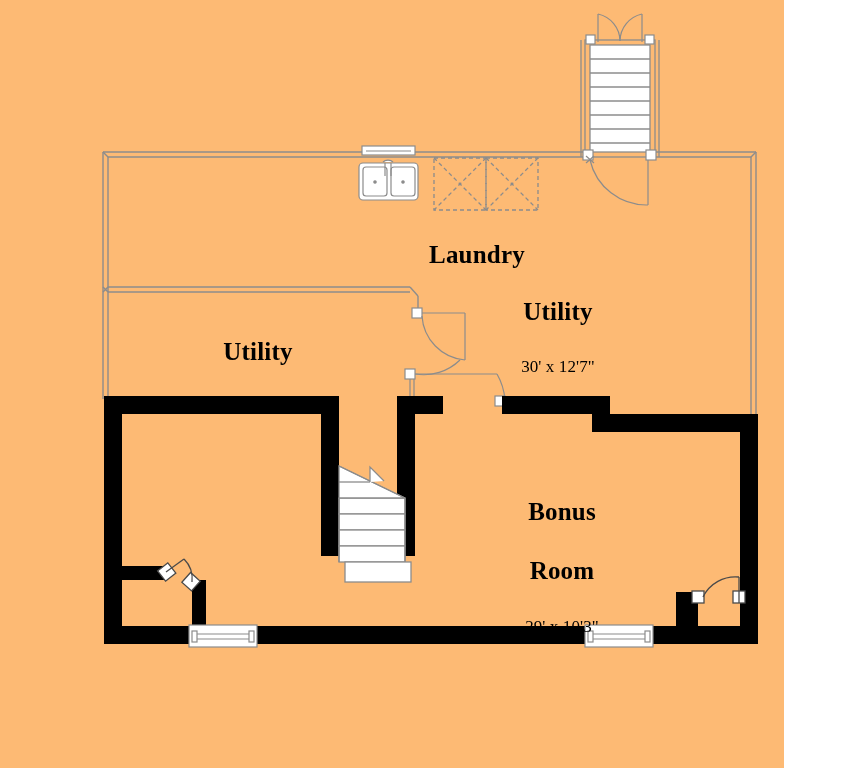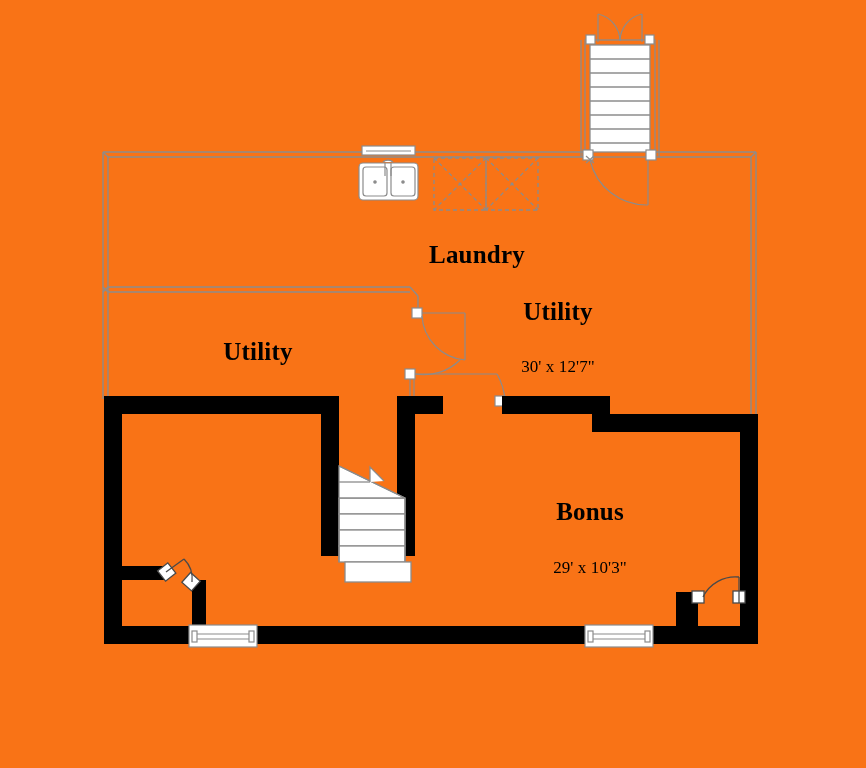--- a/index.html
+++ b/index.html
@@ -9,23 +9,23 @@
   }
   body {
     width: 866px;
     height: 768px;
     font-family: "Liberation Serif", "DejaVu Serif", serif;
     overflow: hidden;
     position: relative;
   }
   #plan-root {
     position: relative;
-    width: 866px;
+    width: 784px;
     height: 768px;
-    background: #f97316;
+    background: #fdba74;
   }
   #plan-svg {
     position: absolute;
     left: 0;
     top: 0;
     width: 866px;
     height: 768px;
     display: block;
   }
   .room-label {
@@ -50,21 +50,21 @@
     font-size: 17px;
     font-weight: normal;
     display: block;
     margin-top: 1px;
     letter-spacing: 0.1px;
   }
   
   #label-laundry  { left: 367px; top: 209px; width: 220px; }
   #label-utility  { left: 448px; top: 266px; width: 220px; }
   #label-storage  { left: 148px; top: 306px; width: 220px; }
-  #label-bonus    { left: 480px; top: 466px; width: 220px; }
+  #label-bonus    { left: 452px; top: 466px; width: 220px; }
 </style>
 </head>
 <body>
 
 <div id="plan-root">
 
   <svg id="plan-svg" viewBox="0 0 866 768" xmlns="http://www.w3.org/2000/svg">
 
     <g fill="none" stroke="#8c8c8c" stroke-width="1.4">
 
@@ -257,16 +257,17 @@
     <span class="room-dims">30' x 12'7"</span>
   </div>
 
   <div class="room-label" id="label-storage">
     <span class="room-name">Utility</span>
     <span class="room-dims">13'2" x 12'3"</span>
   </div>
 
   <div class="room-label" id="label-bonus">
     <span class="room-name two-line">Bonus</span>
+    <span class="room-name two-line">Room</span>
     <span class="room-dims">29' x 10'3"</span>
   </div>
 
 </div>
 
 </body></html>

